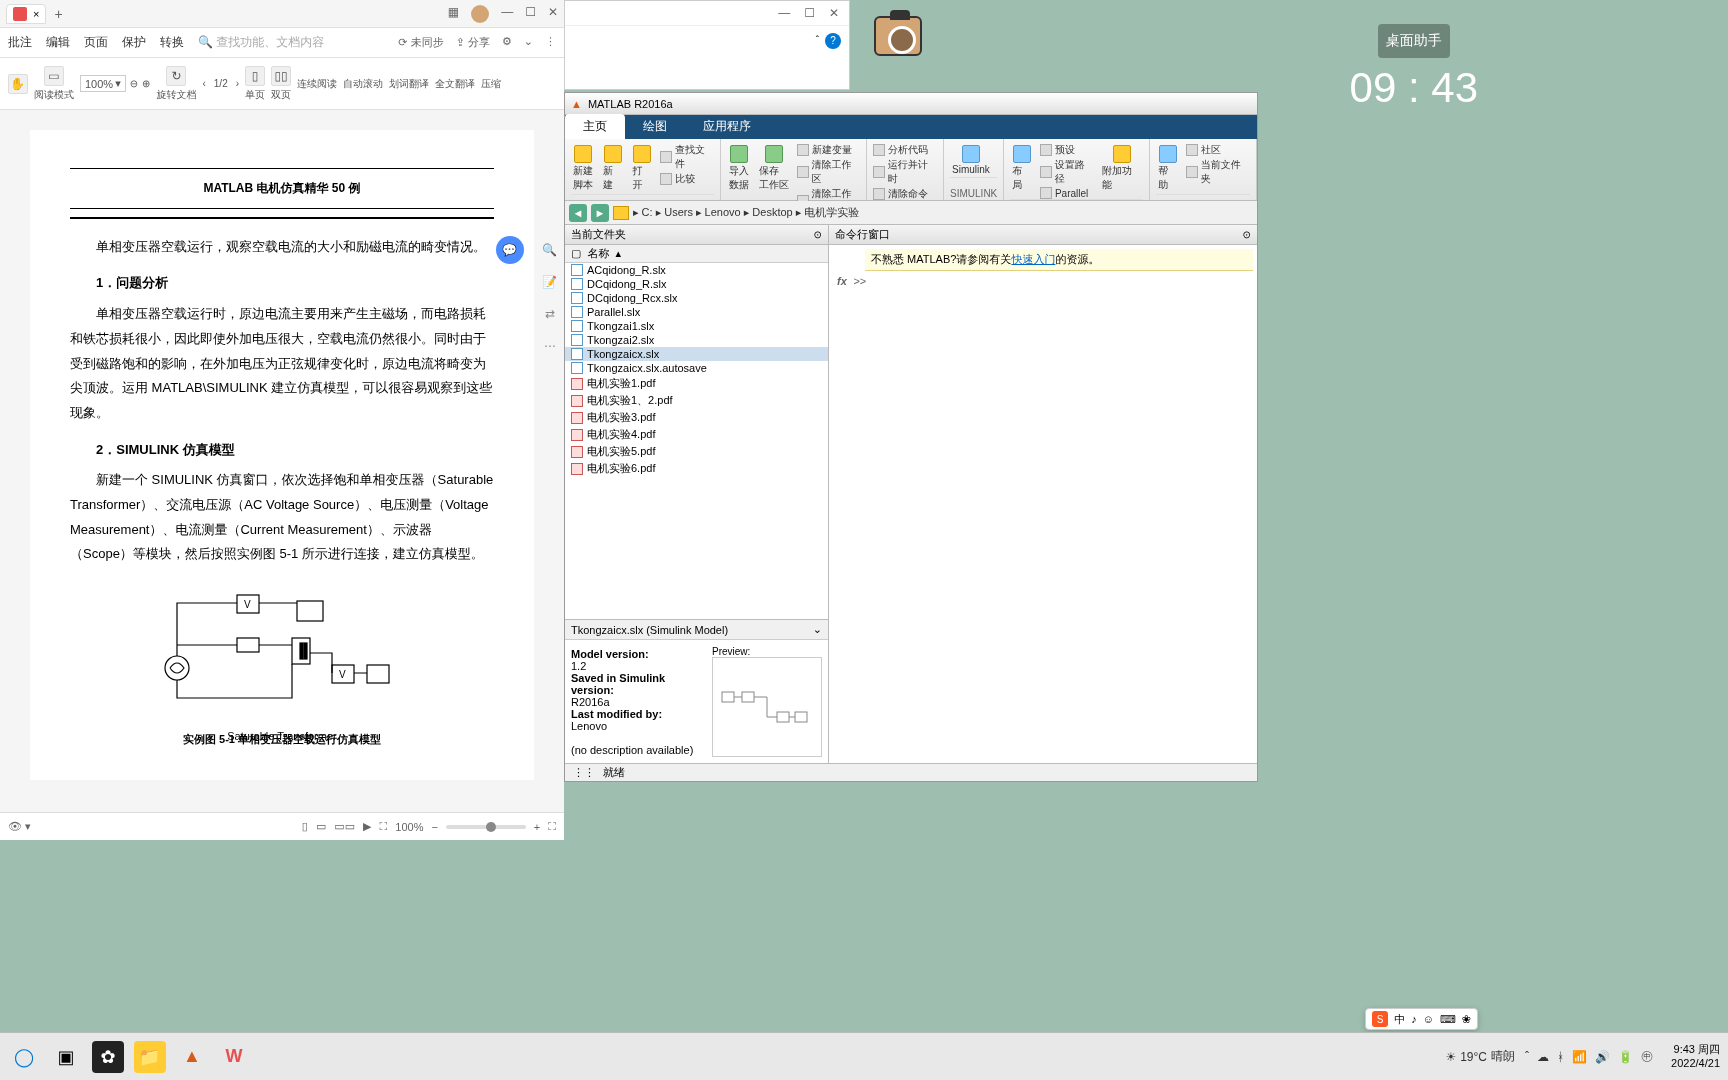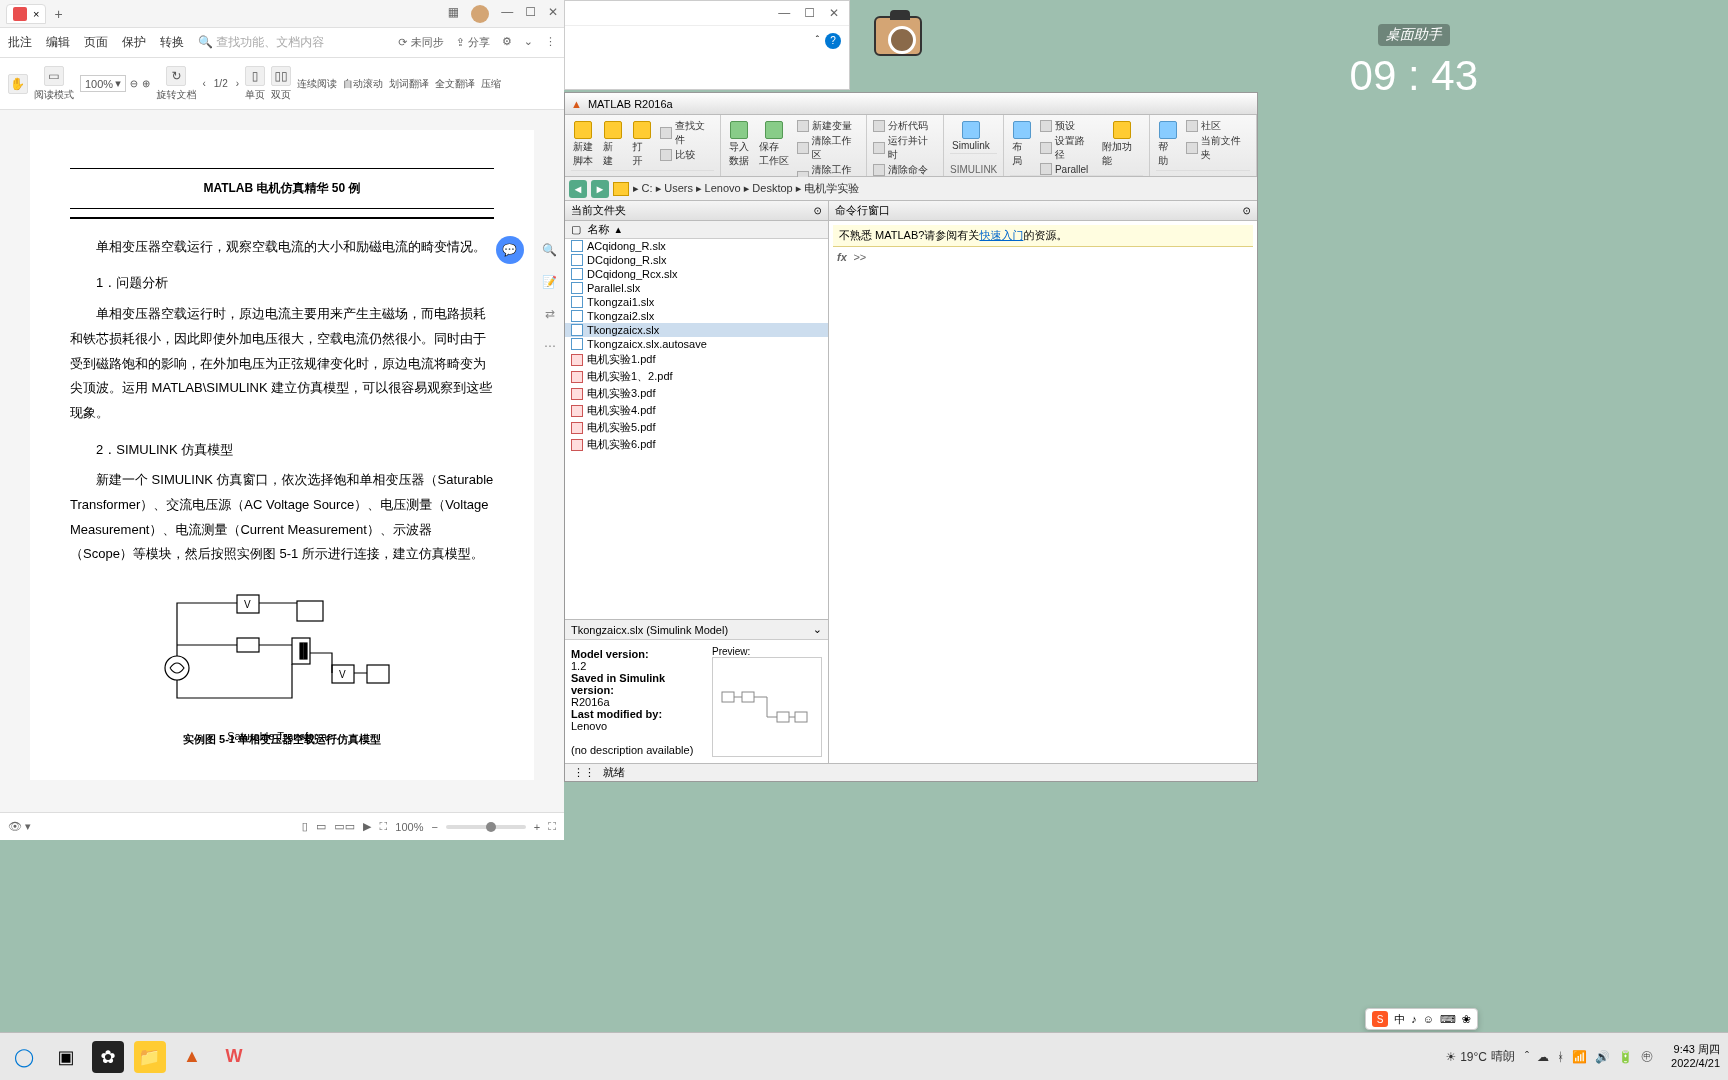--- a/index.html
+++ b/index.html
@@ -23,21 +23,21 @@
 .wps-zoom{display:flex;align-items:center;gap:2px;border:1px solid #ccc;padding:1px 4px;font-size:11px;}
 .wps-page-nav{display:flex;align-items:center;gap:8px;}
 .wps-doc{flex:1;background:#f5f5f5;overflow:auto;padding:20px 30px;position:relative;}
 .doc-page{background:#fff;padding:30px 40px;font-family:SimSun,serif;font-size:13px;line-height:1.9;color:#000;}
 .doc-hr{border-top:1px solid #000;margin:8px 0;}
 .doc-title{text-align:center;font-weight:bold;font-size:12px;margin-bottom:4px;}
 .doc-example-head{display:flex;align-items:center;gap:10px;margin:20px 0;}
 .doc-gear{width:50px;height:50px;background:#000;border-radius:50%;position:relative;}
 .doc-gear::after{content:"";position:absolute;inset:10px;border:2px solid #fff;border-radius:50%;}
 .doc-example-title{font-size:18px;font-weight:bold;}
-.doc-sub{font-weight:normal;margin-top:12px;text-indent:2em;}
+.doc-sub{font-weight:bold;margin-top:12px;text-indent:2em;}
 .doc-p{text-indent:2em;margin-top:6px;}
 .doc-fig{margin:16px auto;width:260px;height:130px;position:relative;}
 .doc-fig svg{width:100%;height:100%;}
 .doc-fig-cap{text-align:center;font-size:11px;margin-top:4px;}
 .wps-side-icons{position:absolute;right:4px;top:130px;display:flex;flex-direction:column;gap:12px;color:#888;}
 .wps-side-icons div{width:20px;height:20px;display:flex;align-items:center;justify-content:center;}
 .chat-bubble{position:absolute;right:40px;top:126px;width:28px;height:28px;border-radius:50%;background:#4a8cff;color:#fff;display:flex;align-items:center;justify-content:center;}
 .wps-status{height:28px;border-top:1px solid #ddd;display:flex;align-items:center;padding:0 8px;gap:10px;color:#666;font-size:11px;}
 .wps-status .right{margin-left:auto;display:flex;gap:8px;align-items:center;}
 .slider{width:80px;height:4px;background:#ddd;border-radius:2px;position:relative;}
@@ -49,21 +49,21 @@
 .smallwin-body{height:30px;border-top:1px solid #eee;display:flex;justify-content:flex-end;align-items:center;padding:0 8px;gap:6px;}
 .help-ico{width:16px;height:16px;border-radius:50%;background:#0078d4;color:#fff;display:flex;align-items:center;justify-content:center;font-size:10px;}
 
 
 .camera{position:absolute;left:874px;top:16px;width:48px;height:40px;background:#d4a574;border-radius:6px;border:2px solid #333;}
 .camera::before{content:"";position:absolute;top:-8px;left:14px;width:20px;height:10px;background:#333;border-radius:4px 4px 0 0;}
 .camera::after{content:"";position:absolute;top:8px;left:12px;width:22px;height:22px;border:3px solid #fff;border-radius:50%;background:#8a6a4a;}
 
 
 .desk-clock{position:absolute;right:250px;top:24px;color:#fff;text-align:center;}
-.desk-clock .lbl{font-size:14px;background:rgba(0,0,0,.3);padding:2px 8px;border-radius:4px;display:inline-block;font-style:italic;}
+.desk-clock .lbl{font-size:14px;background:rgba(0,0,0,.3);padding:8px 8px;border-radius:4px;display:inline-block;}
 .desk-clock .time{font-size:42px;font-weight:300;margin-top:6px;}
 
 
 .matlab{position:absolute;left:564px;top:92px;width:694px;height:690px;background:#f0f0f0;border:1px solid #999;display:flex;flex-direction:column;}
 .ml-title{height:22px;background:linear-gradient(#fff,#e0e0e0);display:flex;align-items:center;padding:0 6px;gap:6px;font-size:11px;border-bottom:1px solid #bbb;}
 .ml-logo{color:#d85a1a;font-weight:bold;}
 .ml-tabs{height:24px;background:#1b4f7a;display:flex;align-items:flex-end;}
 .ml-tab{padding:4px 18px;color:#fff;font-size:12px;cursor:pointer;}
 .ml-tab.active{background:#fff;color:#000;border-radius:4px 4px 0 0;}
 .ml-ribbon{height:62px;background:linear-gradient(#f8f8f8,#e8e8e8);border-bottom:1px solid #bbb;display:flex;font-size:10px;color:#333;}
@@ -92,21 +92,21 @@
 .fi.slx{background:#fff;border-color:#59c;}
 .fi.pdf{background:#fdd;border-color:#c55;}
 .ml-details{border-top:1px solid #bbb;}
 .ml-det-head{height:20px;background:#f0f0f0;border-bottom:1px solid #ccc;padding:2px 6px;font-size:11px;display:flex;align-items:center;}
 .ml-det-body{display:flex;padding:6px;gap:8px;font-size:11px;background:#fff;align-items:center;}
 .ml-det-text{flex:1;}
 .ml-det-text b{font-weight:bold;}
 .ml-preview{width:110px;height:100px;border:1px solid #ccc;background:#fff;padding:4px;}
 .ml-right{flex:1;display:flex;flex-direction:column;}
 .ml-cmd{flex:1;background:#fff;padding:4px;font-size:11px;}
-.ml-cmd .hint{background:#fffde0;padding:3px 6px;border-bottom:1px solid #e0d080;}
+.ml-cmd .hint{background:#fffde0;padding:3px 6px;border-bottom:1px solid #e0d080;margin-left:32px;}
 .ml-cmd .hint a{color:#06c;text-decoration:underline;}
 .ml-prompt{padding:4px;font-family:monospace;color:#666;}
 .ml-prompt .fx{font-style:italic;font-weight:bold;}
 .ml-status{height:18px;background:#f0f0f0;border-top:1px solid #bbb;font-size:11px;padding:1px 8px;display:flex;align-items:center;gap:8px;}
 
 
 .taskbar{position:absolute;left:0;bottom:0;width:1728px;height:48px;background:#e8e8e8;border-top:1px solid #bbb;display:flex;align-items:center;padding:0 8px;gap:10px;}
 .tb-ico{width:32px;height:32px;display:flex;align-items:center;justify-content:center;border-radius:4px;cursor:pointer;font-size:18px;}
 .tb-ico.start{color:#0078d4;}
 .tb-weather{margin-left:auto;font-size:12px;color:#333;display:flex;align-items:center;gap:4px;}
@@ -270,20 +270,25 @@
 <div class="desk-clock">
   <div class="lbl">桌面助手</div>
   <div class="time">09 : 43</div>
 </div>
 
 <div class="matlab">
   <div class="ml-title">
     <span class="ml-logo">▲</span>
     <span>MATLAB R2016a</span>
   </div>
+  <div class="ml-tabs">
+    <div class="ml-tab active">主页</div>
+    <div class="ml-tab">绘图</div>
+    <div class="ml-tab">应用程序</div>
+  </div>
   <div class="ml-ribbon">
     <div class="rib-group">
       <div class="rib-items">
         <div class="rib-btn">
             <div class="rib-icon"></div>
             <span style="white-space:pre;">新建
 脚本</span>
           </div>
         <div class="rib-btn">
             <div class="rib-icon"></div>

